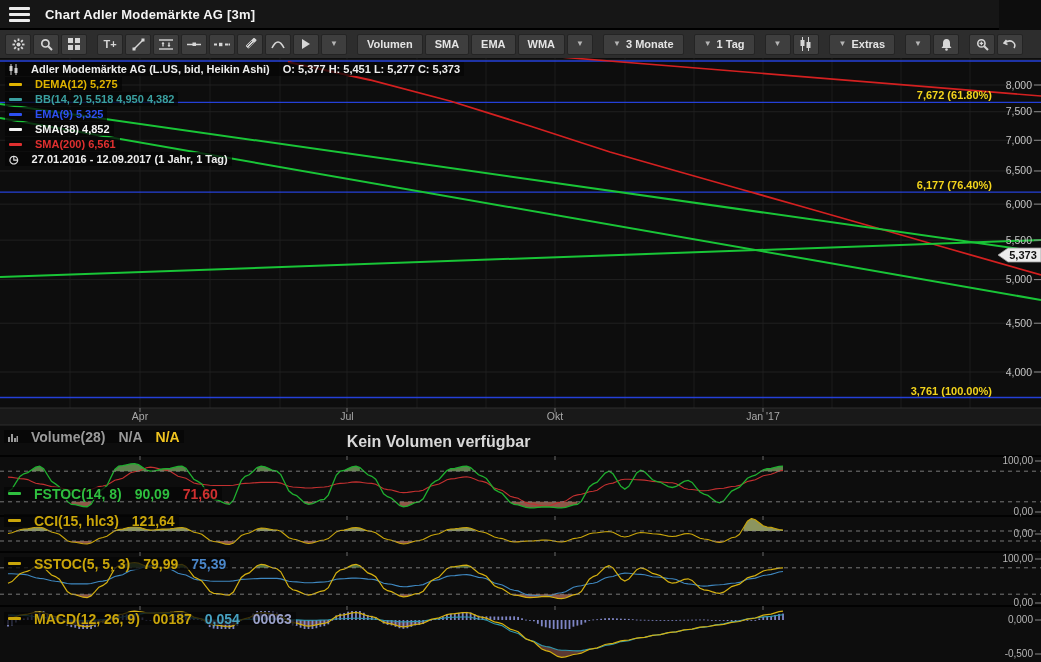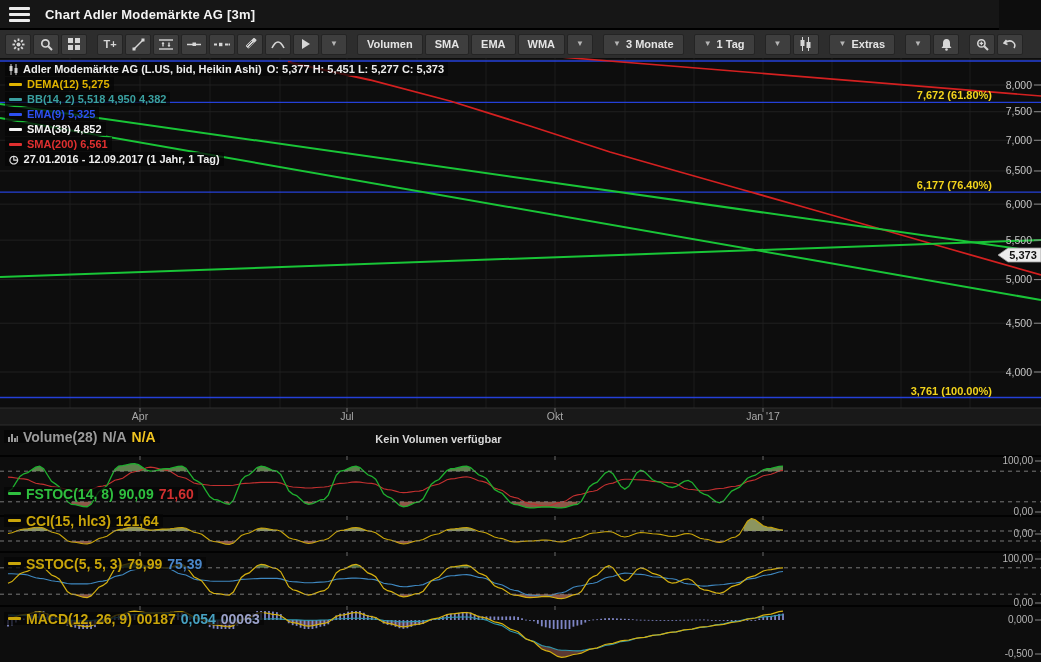--- a/index.html
+++ b/index.html
@@ -13,24 +13,24 @@
   .toolbar{position:absolute;top:30px;left:0;width:1041px;height:28px;background:#2d2d2d;display:flex;align-items:center;padding-left:4px;box-sizing:border-box;}
   .ibtn,.tbtn{height:21px;background:#3e3e3e;border:1px solid #242424;border-radius:2px;margin:0 1px;display:flex;align-items:center;justify-content:center;color:#d6d6d6;cursor:pointer;box-sizing:border-box;}
   .ibtn{min-width:26px;padding:0 2px;font-size:11px;font-weight:bold;}
   .tbtn{padding:0 9px;font-size:11px;font-weight:bold;color:#e4e4e4;gap:5px;}
   .caret{font-size:8px;color:#b5b5b5;line-height:1;}
   .gap{width:8px;}
   .ibtn svg{display:block;}
   
   .legend{position:absolute;left:5px;top:62px;display:flex;flex-direction:column;gap:1px;z-index:5;}
   .lrow{display:flex;align-items:center;height:14px;}
-  .chip{background:rgba(6,6,6,.74);padding:0 4px;display:flex;align-items:center;gap:5px;font-size:11px;font-weight:bold;color:#ededed;white-space:nowrap;height:14px;}
+  .chip{background:rgba(6,6,6,.74);padding:0 4px;display:flex;align-items:center;gap:13px;font-size:11px;font-weight:bold;color:#ededed;white-space:nowrap;height:14px;}
   .dash{width:13px;height:3px;border-radius:1px;flex:0 0 auto;}
   .vol-label{position:absolute;left:4px;top:430px;z-index:5;}
-  .kein{position:absolute;left:0;top:433px;width:877px;text-align:center;color:#d8d8d8;font-size:11px;font-weight:bold;z-index:4;}
+  .kein{position:absolute;left:0;top:433px;width:877px;text-align:center;color:#d8d8d8;font-size:16px;font-weight:bold;z-index:4;}
   .plabel{position:absolute;left:4px;z-index:5;}
   .plabel .chip,.vol-label .chip{height:13px;font-size:14px;}
   .muted{color:#9a9a9a;font-weight:bold;}
   .chart-area{position:absolute;top:58px;left:0;width:1041px;height:604px;}
 </style>
 </head>
 <body>
 <div id="app">
 
   <div class="titlebar">

